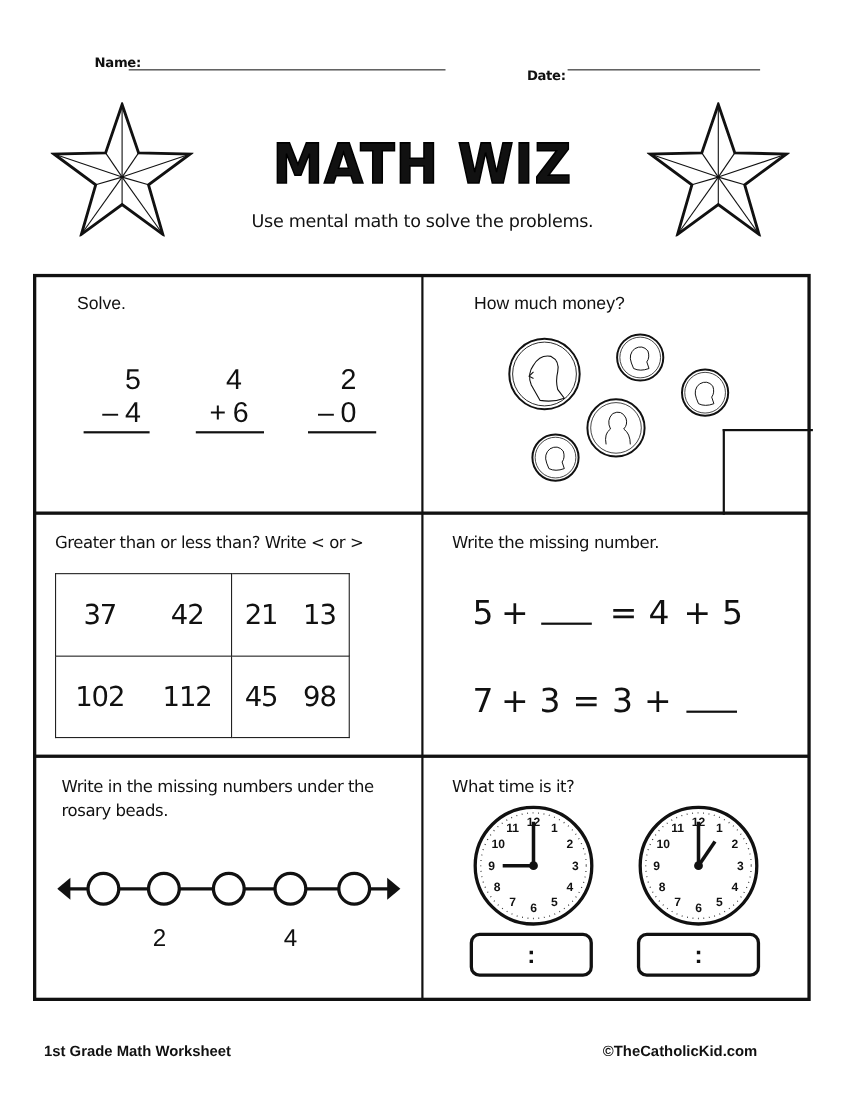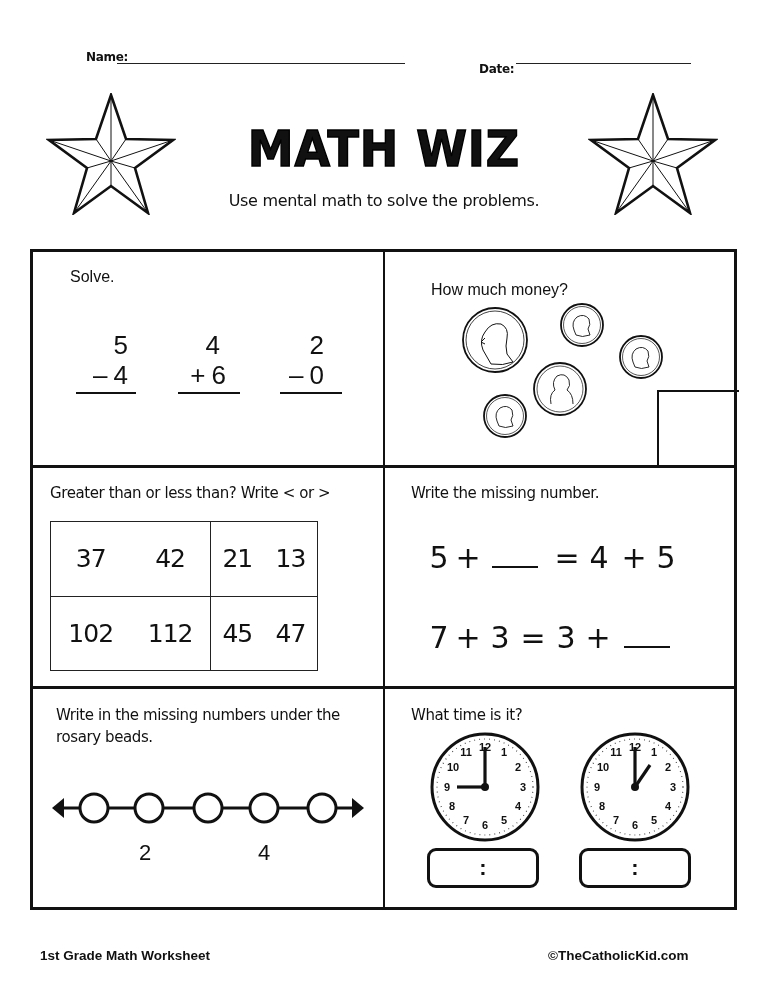--- a/index.html
+++ b/index.html
@@ -106,21 +106,21 @@
     <div class="ln" style="width:62px;margin-left:4px;"></div>
   </div>
   <div class="abs prob" style="left:276px;top:330px;">
     <div style="padding-right:18px;">2</div>
     <div style="padding-right:18px;"><span class="op">–</span><span>0</span></div>
     <div class="ln" style="width:62px;margin-left:4px;"></div>
   </div>
 </div>
 
 <div>
-  <div class="abs cell-label arial" style="left:411px;top:281px;">How much money?</div>
+  <div class="abs cell-label arial" style="left:411px;top:268px;">How much money?</div>
   <svg class="abs" style="left:455px;top:300px;" width="215" height="145" viewBox="0 0 215 145">
     <g fill="#fff" stroke="#111">
 
       <g>
         <circle cx="40" cy="40" r="32" stroke-width="1.8"></circle>
           <circle cx="40" cy="40" r="29" stroke-width="0.8"></circle>
         <path d="M28,50 q-4,-10 2,-18 q6,-10 16,-8 q8,4 6,14 q-2,8 0,16 l6,8 q-10,4 -22,2 z" fill="none" stroke-width="1"></path>
         <path d="M30,38 l-4,4 l4,2" fill="none" stroke-width="1"></path>
       </g>
 
@@ -173,21 +173,21 @@
     <tr>
       <td>
             <div class="pair">
               <span>102</span>
               <span>112</span>
             </div>
           </td>
       <td>
             <div class="pair">
               <span>45</span>
-              <span>47</span>
+              <span>98</span>
             </div>
           </td>
     </tr>
   </tbody>
     </table>
 </div>
 
 <div>
   <div class="abs cell-label" style="left:411px;top:484px;">Write the missing number.</div>
   <div class="abs eq" style="left:428px;top:540px;">

